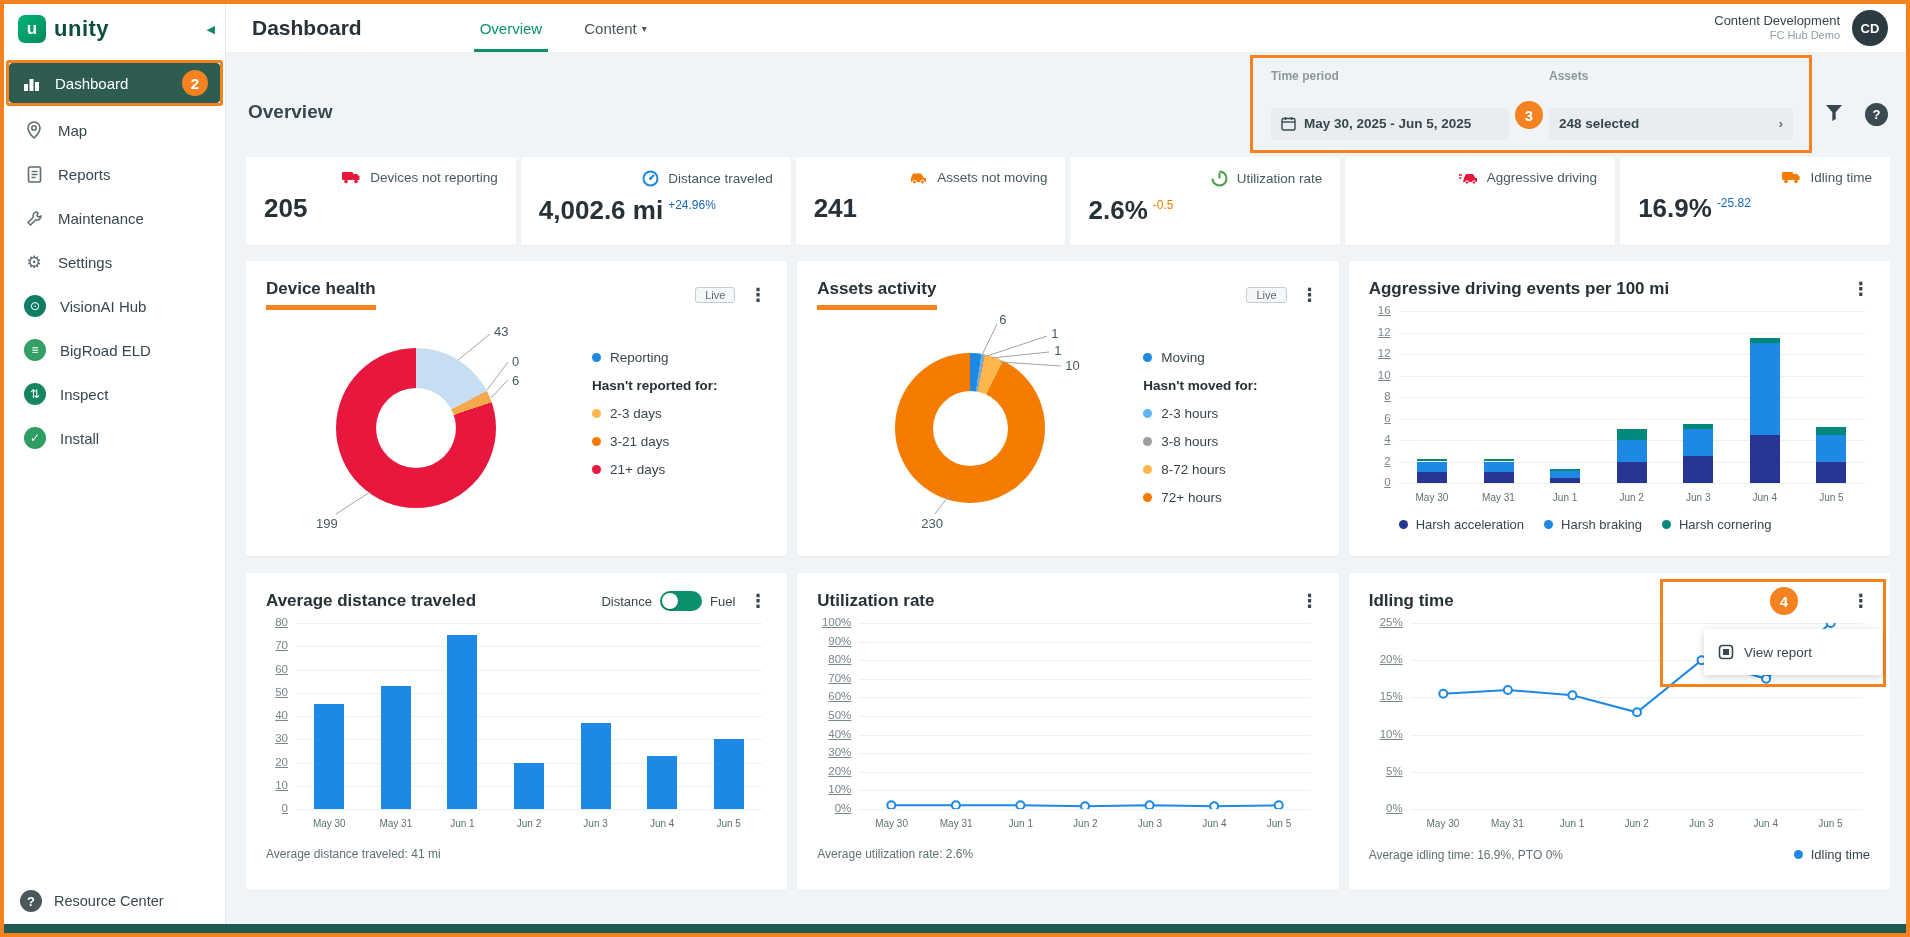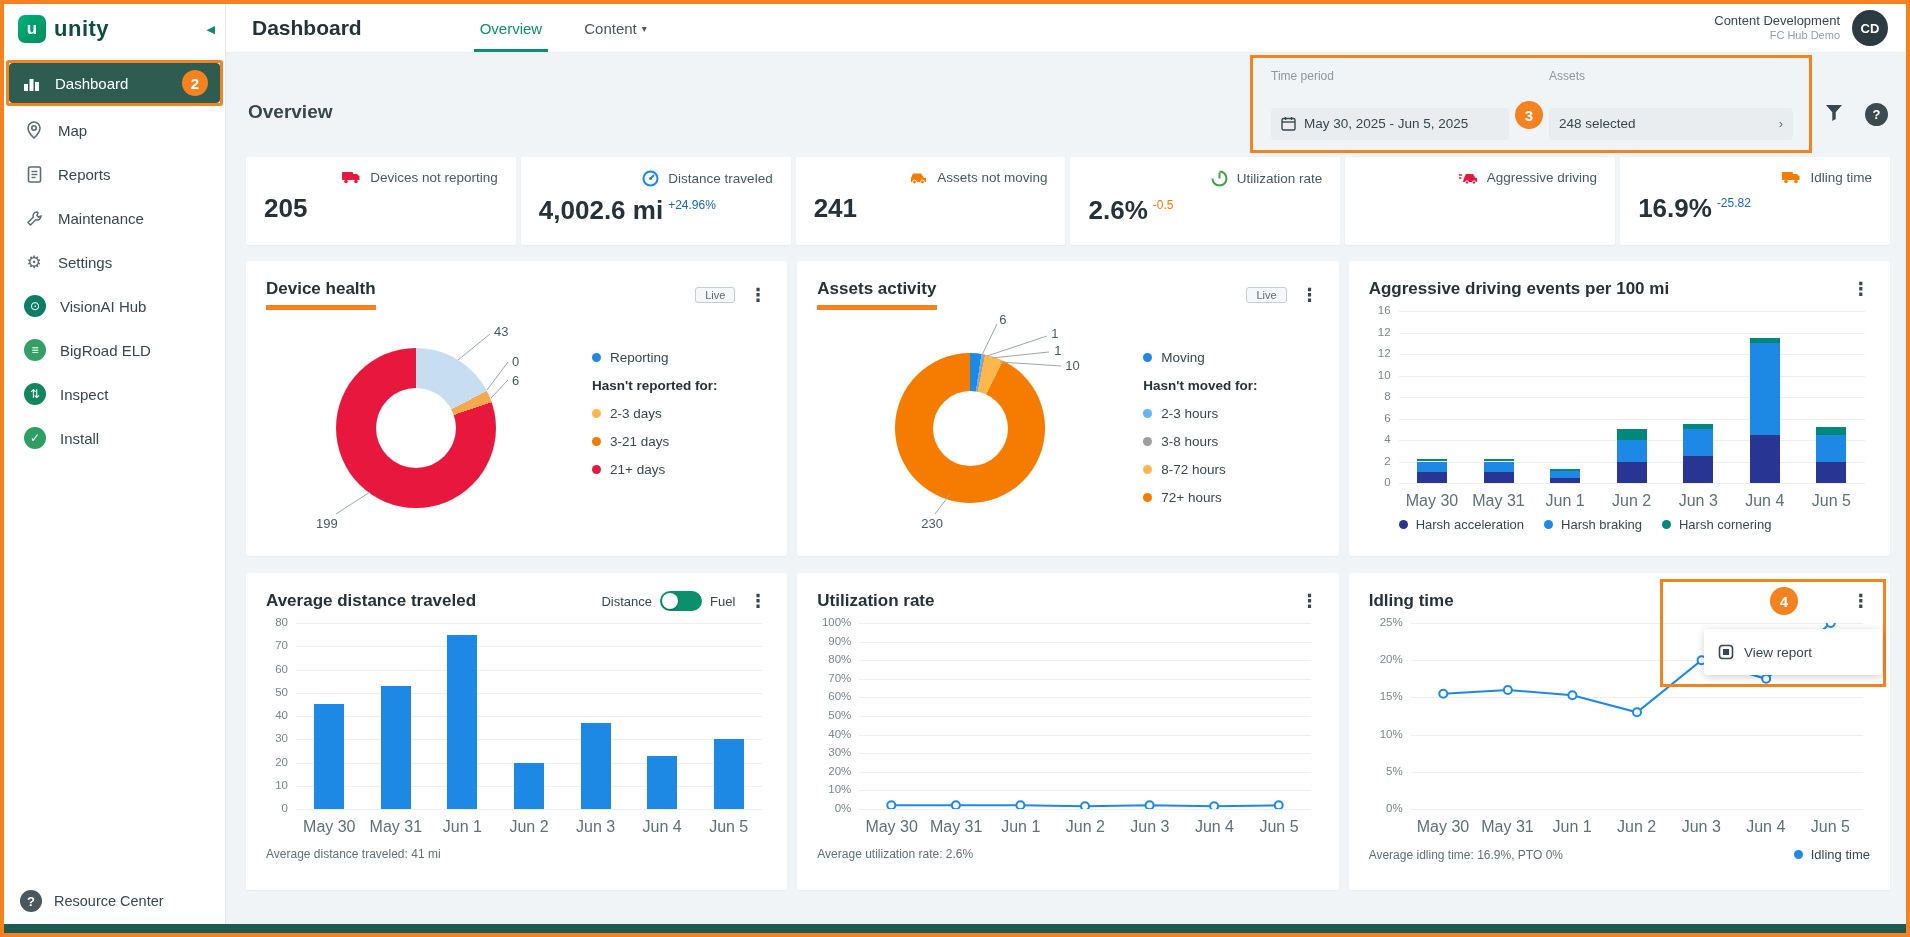--- a/index.html
+++ b/index.html
@@ -39,21 +39,21 @@
   .acct-text{text-align:right;line-height:1.25;}
   .acct-name{font-size:13px;color:#37474f;}
   .acct-sub{font-size:11px;color:#90a0a5;}
   .avatar{width:36px;height:36px;border-radius:50%;background:#2c3b42;color:#fff;font-size:13px;font-weight:bold;display:flex;align-items:center;justify-content:center;cursor:pointer;}
 
   
   .content{flex:1;background:#f1f4f6;padding:0 16px 0 20px;overflow:hidden;}
   .content-head{position:relative;height:104px;}
   .overview-heading{position:absolute;left:2px;top:48px;font-size:19px;font-weight:600;color:#37474f;}
   .filters-box{position:absolute;top:2px;right:78px;width:562px;height:98px;border:3px solid #f58220;display:flex;align-items:center;padding:0 18px;gap:6px;}
-  .field{display:flex;flex-direction:column;gap:25px;}
+  .field{display:flex;flex-direction:column;gap:25px;font-weight:bold;}
   .field-label{font-size:12px;color:#8d989c;}
   .field-input{height:32px;background:#e9edef;border-radius:4px;display:flex;align-items:center;gap:8px;padding:0 10px;font-size:13.5px;color:#37474f;cursor:pointer;}
   .tp-input{width:238px;}
   .as-input{width:244px;}
   .chev{margin-left:auto;color:#607075;font-size:13px;}
   .num-badge{width:28px;height:28px;border-radius:50%;background:#f58220;color:#fff;font-weight:bold;font-size:15px;display:flex;align-items:center;justify-content:center;margin-top:22px;flex:0 0 28px;}
   .funnel-btn{position:absolute;right:44px;top:50px;width:22px;height:22px;cursor:pointer;}
   .help-btn{position:absolute;right:2px;top:50px;width:23px;height:23px;border-radius:50%;background:#3c4b52;color:#fff;font-size:13px;font-weight:bold;display:flex;align-items:center;justify-content:center;cursor:pointer;}
 
   
@@ -80,22 +80,22 @@
   .donut{position:absolute;border-radius:50%;}
   .hole{position:absolute;border-radius:50%;background:#fff;}
   .callout{position:absolute;font-size:13px;color:#455a64;}
   .leader-svg{position:absolute;left:0;top:0;pointer-events:none;}
   .legend-col{padding-top:40px;margin-left:14px;display:flex;flex-direction:column;gap:13px;}
   .legend-col .lg-item{display:flex;align-items:center;gap:9px;font-size:13.5px;color:#37474f;}
   .lg-head{font-size:13.5px;font-weight:bold;color:#263238;}
   .lg-dot{width:9px;height:9px;border-radius:50%;flex:0 0 9px;}
   .plot-wrap{position:relative;margin-top:12px;}
   .gridline{position:absolute;height:1px;background:#edf0f2;}
-  .ytick{position:absolute;left:0;text-align:right;font-size:11.5px;color:#78868b;}
-  .xlabel{position:absolute;text-align:center;font-size:16px;color:#5f7075;}
+  .ytick{position:absolute;left:0;text-align:right;font-size:11.5px;color:#78868b;text-decoration:underline;}
+  .xlabel{position:absolute;text-align:center;font-size:10px;color:#5f7075;}
   .bar{position:absolute;}
   .legend-row{display:flex;gap:20px;margin-top:8px;padding-left:30px;}
   .legend-row .lg-item{display:flex;align-items:center;gap:8px;font-size:13px;color:#37474f;}
   .footer-row{display:flex;align-items:center;justify-content:space-between;margin-top:12px;}
   .chart-footer{font-size:12px;color:#5f7075;}
   .toggle-wrap{display:flex;align-items:center;gap:8px;font-size:13px;color:#37474f;}
   .toggle{width:42px;height:20px;border-radius:10px;background:#0b8f6d;position:relative;cursor:pointer;}
   .toggle .knob{position:absolute;left:2px;top:2px;width:16px;height:16px;border-radius:50%;background:#fff;box-shadow:0 1px 2px rgba(0,0,0,.3);}
 
   

